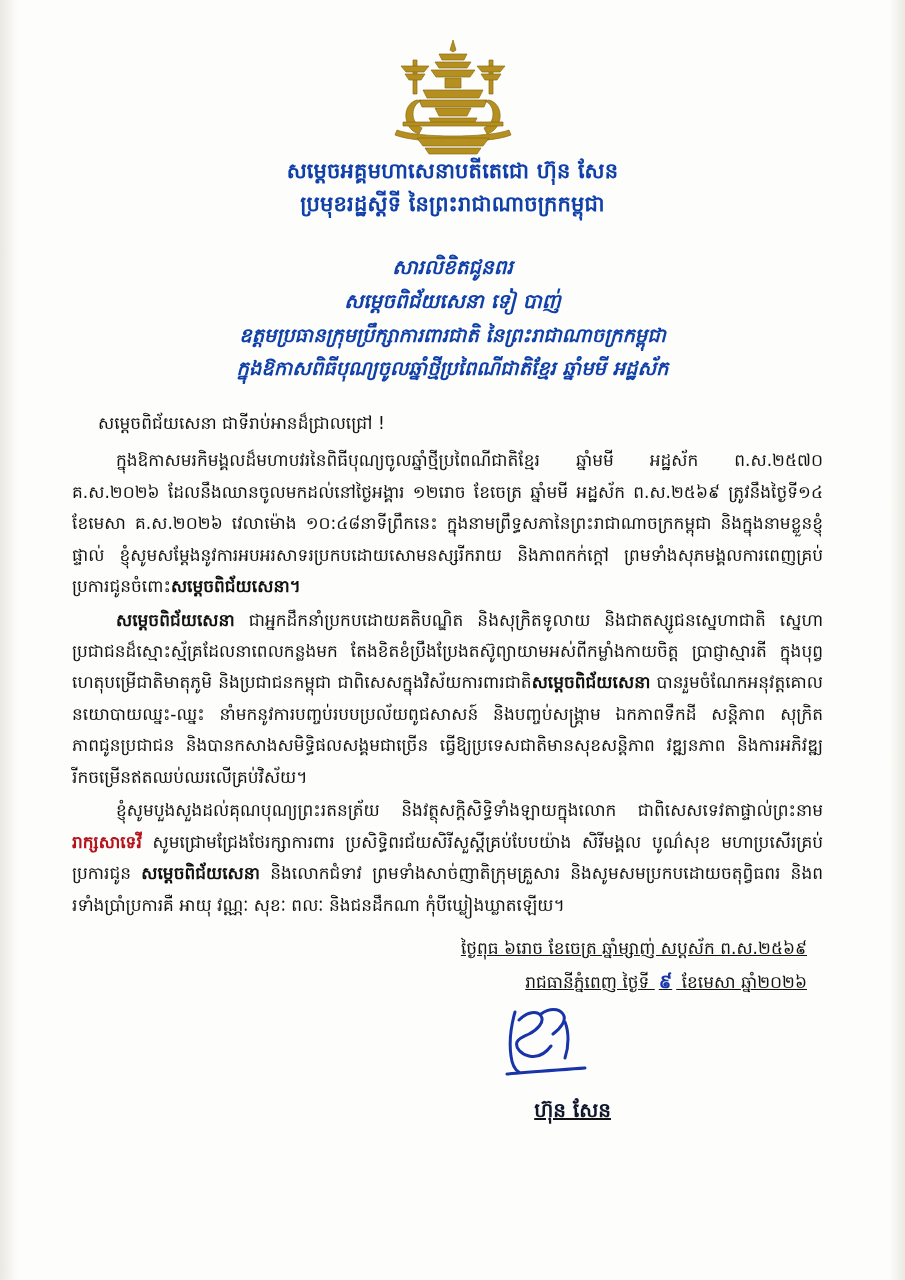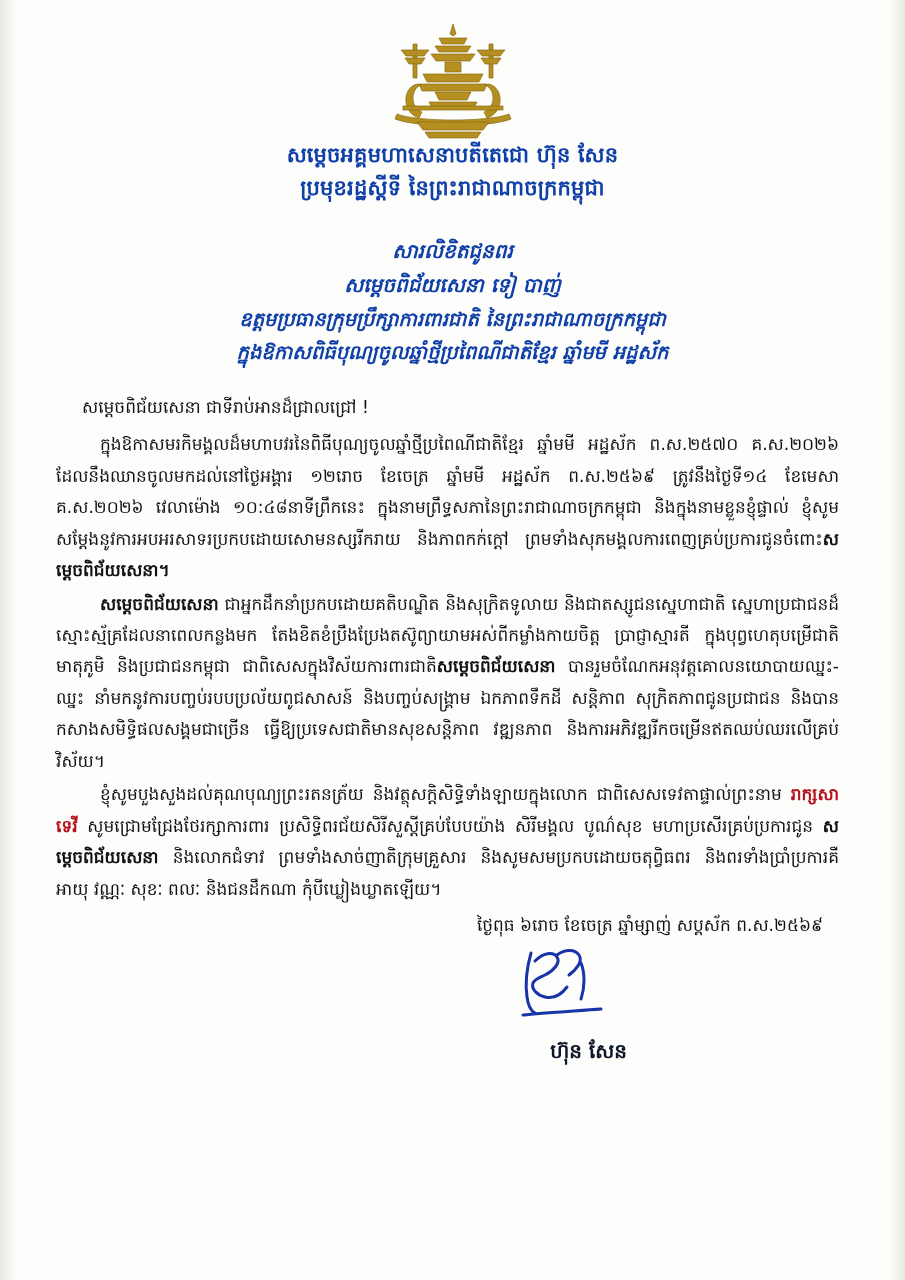--- a/index.html
+++ b/index.html
@@ -14,21 +14,21 @@
     overflow: hidden;
     font-family: "DejaVu Sans", "Liberation Sans", sans-serif;
     color: #111111;
   }
   .page {
     position: relative;
     width: 905px;
     height: 1280px;
     background: #fdfdfb;
     box-sizing: border-box;
-    padding: 0;
+    padding: 16px;
   }
   
   .page::before {
     content: "";
     position: absolute;
     left: 0; top: 0; bottom: 0;
     width: 18px;
     background: linear-gradient(to right, #e9e8e2, rgba(255,255,255,0));
     pointer-events: none;
   }
@@ -102,25 +102,26 @@
     color: #b6121b;
     font-weight: bold;
   }
 
   .closing {
     margin: 10px 0 0 0;
     text-indent: 40px;
   }
 
   .signblock {
-    margin-top: 5px;
+    margin-top: 12px;
     text-align: right;
     padding-right: 82px;
     font-size: 17px;
     line-height: 1.85;
+    text-decoration: underline;
   }
   .sig-date {
     white-space: nowrap;
   }
   .sig-place .hand {
     color: #1734a8;
     font-weight: bold;
     font-size: 19px;
     padding: 0 4px;
   }
@@ -204,20 +205,21 @@
     <p class="para"><span>ក្នុងឱកាសមរកិមង្គលដ៏មហាបវរនៃពិធីបុណ្យចូលឆ្នាំថ្មីប្រពៃណីជាតិខ្មែរ ឆ្នាំមមី អដ្ឋស័ក ព.ស.២៥៧០ គ.ស.២០២៦ ដែលនឹងឈានចូលមកដល់នៅថ្ងៃអង្គារ ១២រោច ខែចេត្រ ឆ្នាំមមី អដ្ឋស័ក ព.ស.២៥៦៩ ត្រូវនឹងថ្ងៃទី១៤ ខែមេសា គ.ស.២០២៦ វេលាម៉ោង ១០:៤៨នាទីព្រឹកនេះ ក្នុងនាមព្រឹទ្ធសភានៃព្រះរាជាណាចក្រកម្ពុជា និងក្នុងនាមខ្លួនខ្ញុំផ្ទាល់ ខ្ញុំសូមសម្តែងនូវការអបអរសាទរប្រកបដោយសោមនស្សរីករាយ និងភាពកក់ក្តៅ ព្រមទាំងសុភមង្គលការពេញគ្រប់ប្រការជូនចំពោះ</span><b class="em">សម្តេចពិជ័យសេនា។</b></p>
 
     <p class="para"><b class="em">សម្តេចពិជ័យសេនា</b><span> ជាអ្នកដឹកនាំប្រកបដោយគតិបណ្ឌិត និងសុក្រិតទូលាយ និងជាតស្សូជនស្នេហាជាតិ ស្នេហាប្រជាជនដ៏ស្មោះស្ម័គ្រដែលនាពេលកន្លងមក តែងខិតខំប្រឹងប្រែងតស៊ូព្យាយាមអស់ពីកម្លាំងកាយចិត្ត ប្រាជ្ញាស្មារតី ក្នុងបុព្វហេតុបម្រើជាតិមាតុភូមិ និងប្រជាជនកម្ពុជា ជាពិសេសក្នុងវិស័យការពារជាតិ</span><b class="em">សម្តេចពិជ័យសេនា</b><span> បានរួមចំណែកអនុវត្តគោលនយោបាយឈ្នះ-ឈ្នះ នាំមកនូវការបញ្ចប់របបប្រល័យពូជសាសន៍ និងបញ្ចប់សង្គ្រាម ឯកភាពទឹកដី សន្តិភាព សុក្រិតភាពជូនប្រជាជន និងបានកសាងសមិទ្ធិផលសង្គមជាច្រើន ធ្វើឱ្យប្រទេសជាតិមានសុខសន្តិភាព វឌ្ឍនភាព និងការអភិវឌ្ឍរីកចម្រើនឥតឈប់ឈរលើគ្រប់វិស័យ។</span></p>
 
     <p class="para"><span>ខ្ញុំសូមបួងសួងដល់គុណបុណ្យព្រះរតនត្រ័យ និងវត្ថុសក្តិសិទ្ធិទាំងឡាយក្នុងលោក ជាពិសេសទេវតាផ្ទាល់ព្រះនាម </span><b class="red">រាក្សសាទេវី</b><span> សូមជ្រោមជ្រែងថែរក្សាការពារ ប្រសិទ្ធិពរជ័យសិរីសួស្តីគ្រប់បែបយ៉ាង សិរីមង្គល បូណ៌សុខ មហាប្រសើរគ្រប់ប្រការជូន </span><b class="em">សម្តេចពិជ័យសេនា</b><span> និងលោកជំទាវ ព្រមទាំងសាច់ញាតិក្រុមគ្រួសារ និងសូមសមប្រកបដោយចតុព្វិធពរ និងពរទាំងប្រាំប្រការគឺ អាយុ វណ្ណៈ សុខៈ ពលៈ និងជនដឹកណា កុំបីឃ្លៀងឃ្លាតឡើយ។</span></p>
 
   </div>
 
   <div class="signblock">
     <div class="sig-date">ថ្ងៃពុធ ៦រោច ខែចេត្រ ឆ្នាំម្សាញ់ សប្តស័ក ព.ស.២៥៦៩</div>
+    <div class="sig-place"><span>រាជធានីភ្នំពេញ ថ្ងៃទី </span><span class="hand">៩</span><span> ខែមេសា ឆ្នាំ២០២៦</span></div>
 
     <div class="signature-area">
       <svg class="signature" viewBox="0 0 130 86" aria-hidden="true">
         <g fill="none" stroke="#1734a8" stroke-width="3" stroke-linecap="round" stroke-linejoin="round">
           <path d="M34 10 C30 24 28 40 30 54 C31 62 34 68 38 70"></path>
           <path d="M38 18 C46 10 56 8 60 14 C64 20 56 28 48 32 C42 35 38 36 36 40 C34 46 40 52 48 54 C56 56 64 52 70 44"></path>
           <path d="M60 12 C68 6 78 6 82 12 C86 18 80 26 72 32"></path>
           <path d="M26 72 C46 70 78 68 104 66"></path>
           <path d="M84 20 C88 30 88 44 84 56"></path>
         </g>

